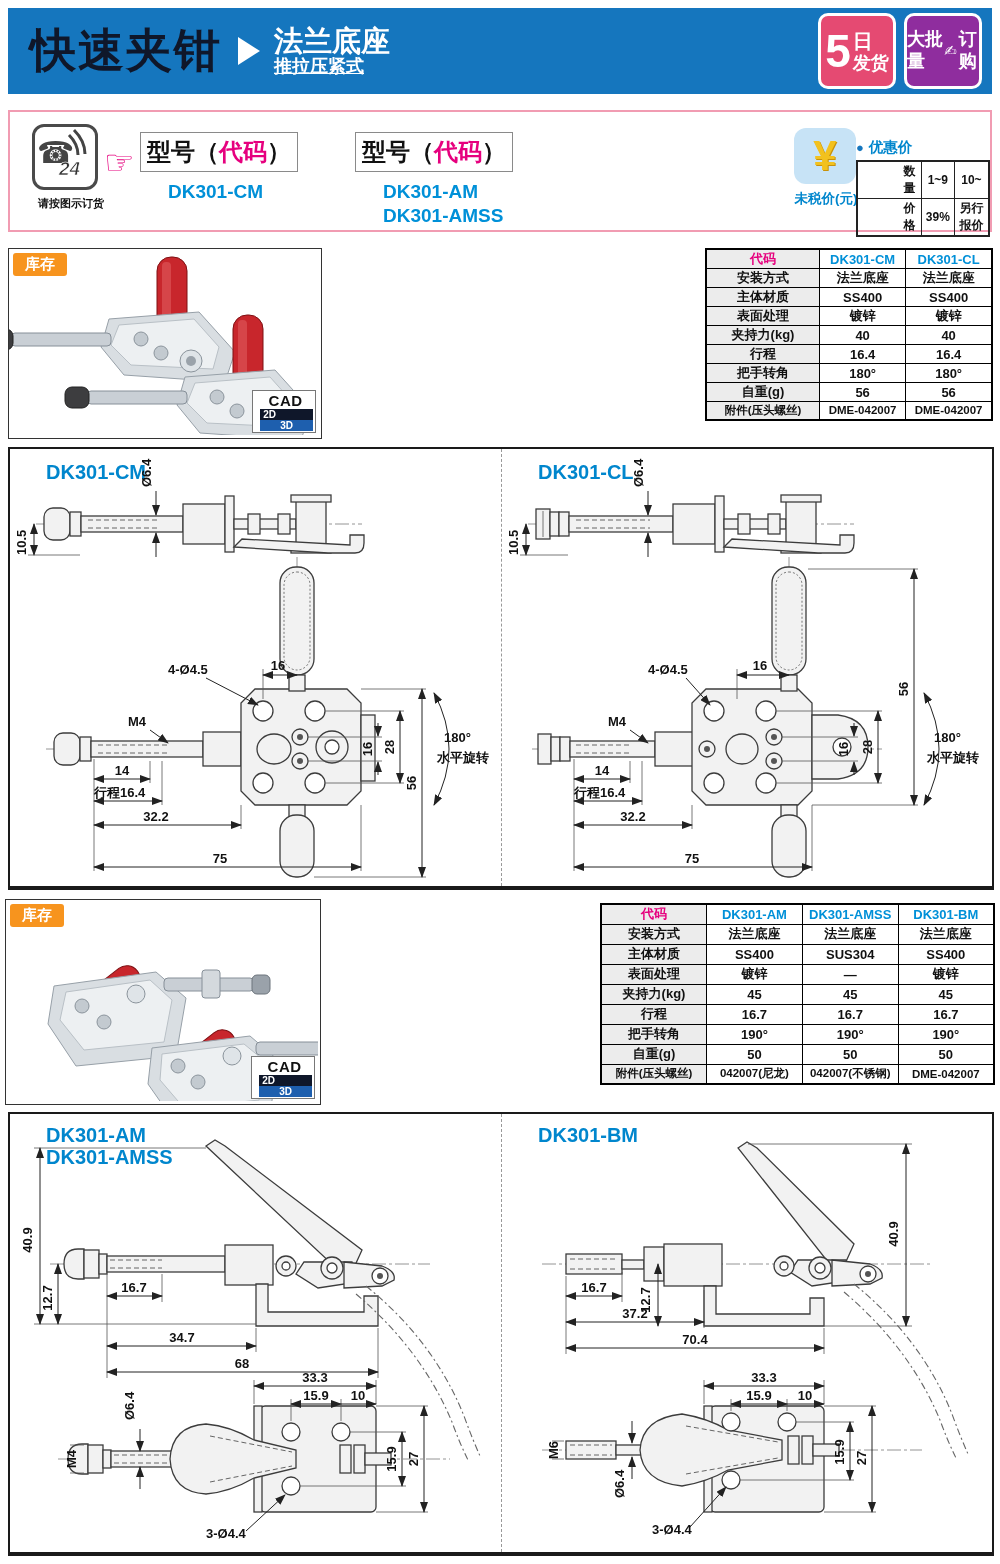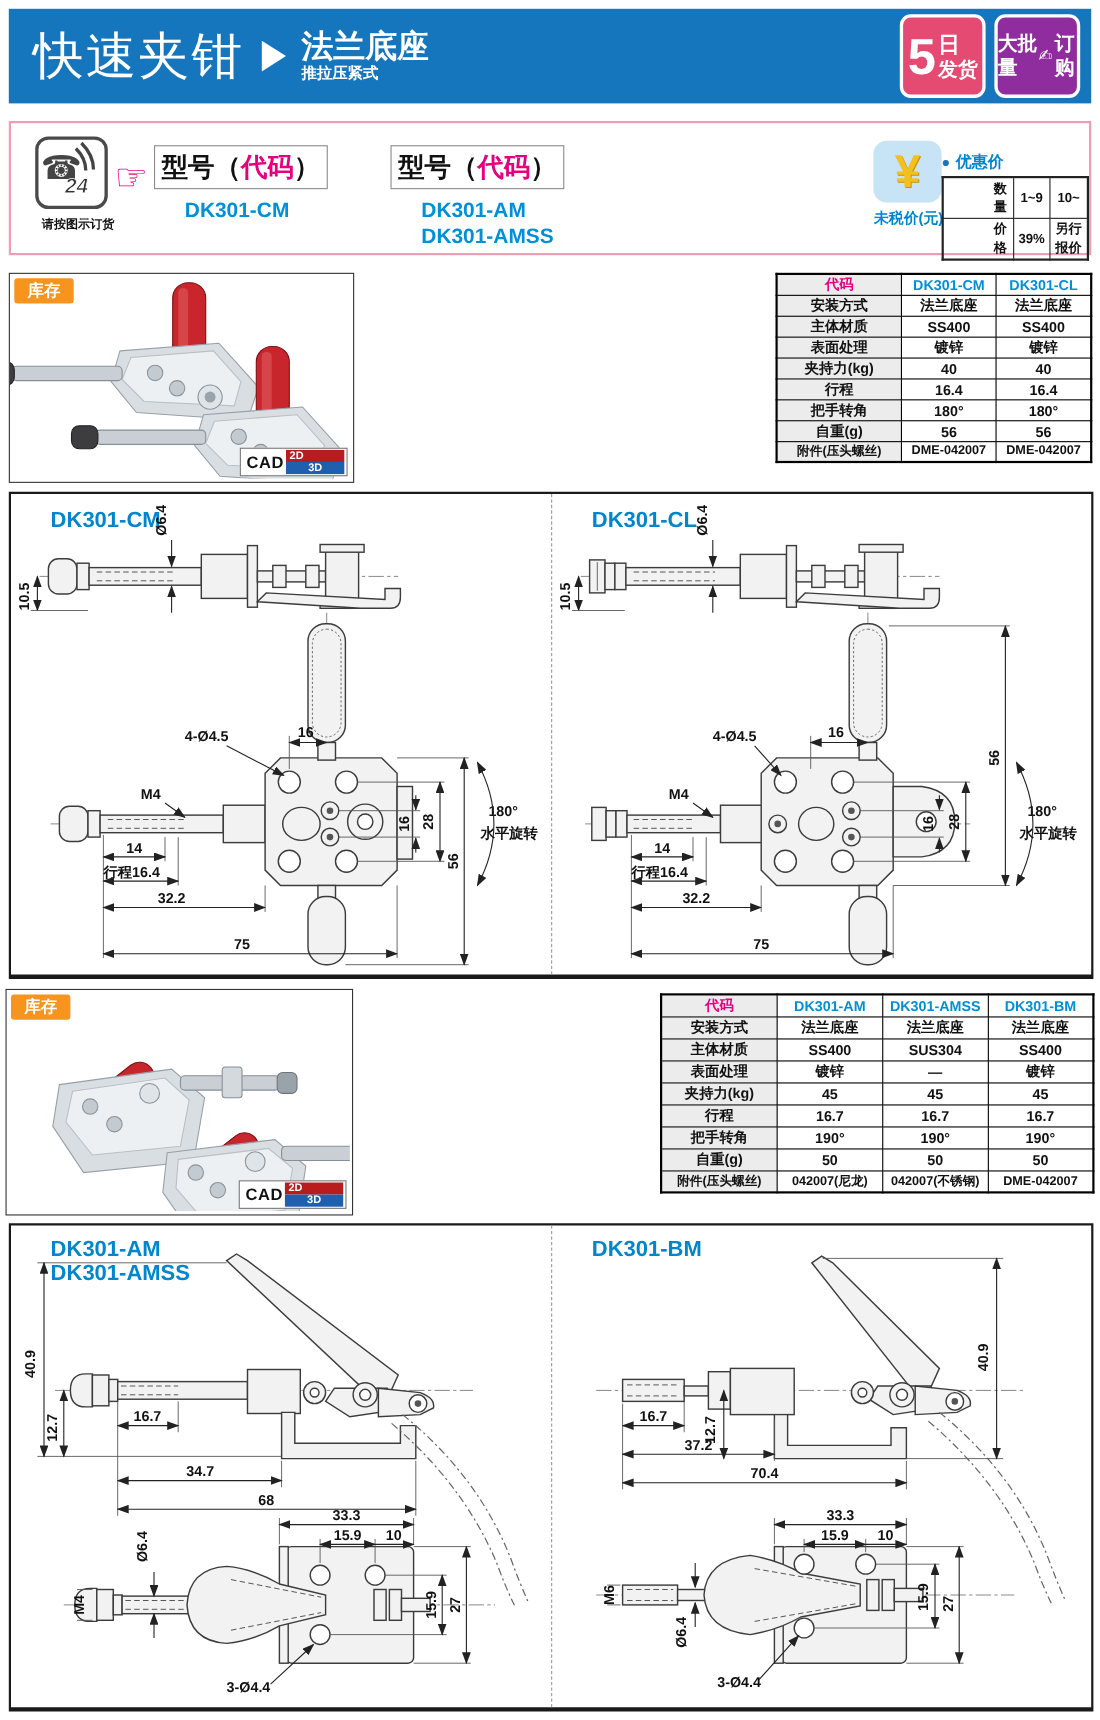--- a/index.html
+++ b/index.html
@@ -1,26 +1,26 @@
 <!DOCTYPE html>
 <html><head>
 <meta charset="utf-8">
 <style>
   html,body{margin:0;padding:0;background:#fff;}
   #page{position:relative;width:1000px;height:1564px;background:#fff;overflow:hidden;
         font-family:"Liberation Sans","DejaVu Sans",sans-serif;color:#111;}
   
   #hdr{position:absolute;left:8px;top:8px;width:984px;height:86px;background:#1576BE;
        display:flex;align-items:center;}
-  .hdr-title{font-size:46px;font-weight:normal;color:#ffffff;margin-left:22px;letter-spacing:2px;}
+  .hdr-title{font-size:46px;font-weight:bold;color:#0f172a;margin-left:22px;letter-spacing:2px;}
   .hdr-tri{width:0;height:0;border-left:22px solid #fff;border-top:14px solid transparent;
            border-bottom:14px solid transparent;margin:0 14px 0 16px;}
   .hdr-sub{display:flex;flex-direction:column;color:#fff;line-height:1.05;}
   .hdr-sub .s1{font-size:29px;font-weight:bold;}
-  .hdr-sub .s2{font-size:14px;font-weight:bold;}
+  .hdr-sub .s2{font-size:18px;font-weight:bold;text-decoration:underline;}
   .hdr-badges{margin-left:auto;margin-right:10px;display:flex;gap:8px;}
   .badge{width:72px;height:70px;border-radius:10px;border:3px solid #fff;color:#fff;
          display:flex;align-items:center;justify-content:center;flex-direction:row;}
   .badge.pink{background:#E54A72;flex-direction:row;gap:2px;}
   .badge.purple{background:#8F2D9E;}
   .b1num{font-size:46px;font-weight:bold;line-height:1;}
   .b1col{display:flex;flex-direction:column;align-items:flex-start;line-height:1;}
   .b1unit{font-size:20px;font-weight:bold;}
   .b1sub{font-size:18px;font-weight:bold;margin-top:3px;}
   .b2top{font-size:18px;font-weight:bold;line-height:1.2;}
@@ -45,24 +45,24 @@
   table.price{position:absolute;left:846px;top:48px;border-collapse:collapse;border:2px solid #222;}
   table.price td{border:1px solid #222;font-size:12px;font-weight:bold;text-align:center;padding:1px 3px;height:17px;}
   table.price td.c1{width:36px;padding-left:43px;} table.price td.c2{width:34px;} table.price td.c3{width:54px;}
   
   .photo{position:absolute;border:1.5px solid #333;background:#fff;}
   #photo1{left:8px;top:248px;width:312px;height:189px;}
   #photo2{left:5px;top:899px;width:314px;height:204px;}
   .stock{position:absolute;left:4px;top:4px;background:#F7941E;color:#fff;font-size:15px;font-weight:bold;
          padding:2px 12px;border-radius:3px;z-index:3;}
   .cadbadge{position:absolute;right:5px;bottom:5px;background:#fff;border:1px solid #777;display:flex;align-items:center;
-            padding:1px 2px 1px 5px;z-index:3;}
+            padding:1px 2px 1px 5px;z-index:3;flex-direction:column;}
   .cadbadge .cadtxt{font-size:15px;font-weight:bold;letter-spacing:0.5px;}
   .cadbadge .dcol{display:flex;flex-direction:column;margin-left:2px;}
-  .cadbadge .d2{background:#b91c1c;color:#fff;font-size:10px;font-weight:bold;padding:0 3px;line-height:11px;}
+  .cadbadge .d2{background:#0f172a;color:#fff;font-size:10px;font-weight:bold;padding:0 3px;line-height:11px;}
   .cadbadge .d3{background:#1E5FAE;color:#fff;font-size:10px;font-weight:bold;padding:0 20px;line-height:11px;}
   
   table.spec{position:absolute;border-collapse:collapse;border:2px solid #000;table-layout:fixed;background:#fff;}
   table.spec td{border:1px solid #000;text-align:center;font-weight:bold;padding:0;overflow:hidden;white-space:nowrap;}
   table.spec td.lab{background:#ECECEC;}
   table.spec td.code{color:#E6007E;}
   table.spec td.mod{color:#0090D8;}
   #t1{left:705px;top:248px;width:288px;} #t1 tr{height:18px;} #t1 td{font-size:13px;}
   #t1 td.lab{width:112px;} #t1 tr.last td{font-size:11.5px;}
   #t2{left:600px;top:903px;width:395px;} #t2 tr{height:20px;} #t2 td{font-size:13px;}

